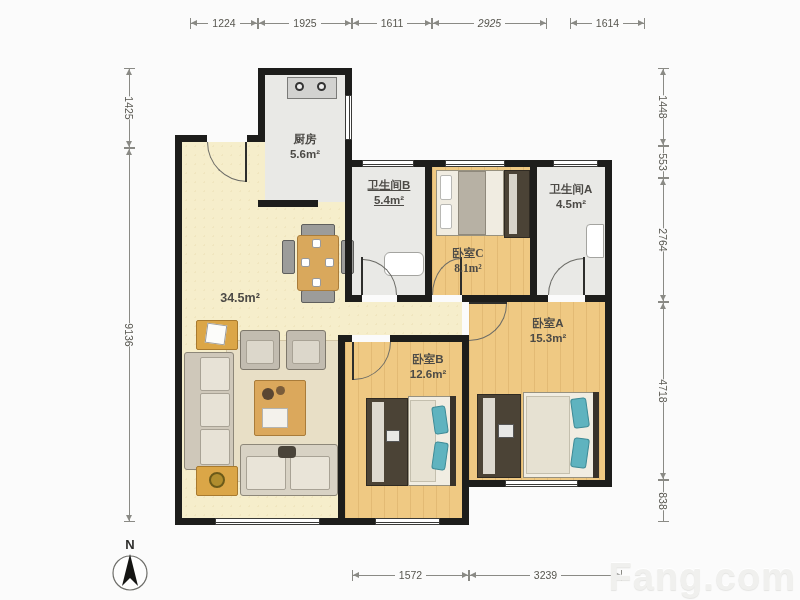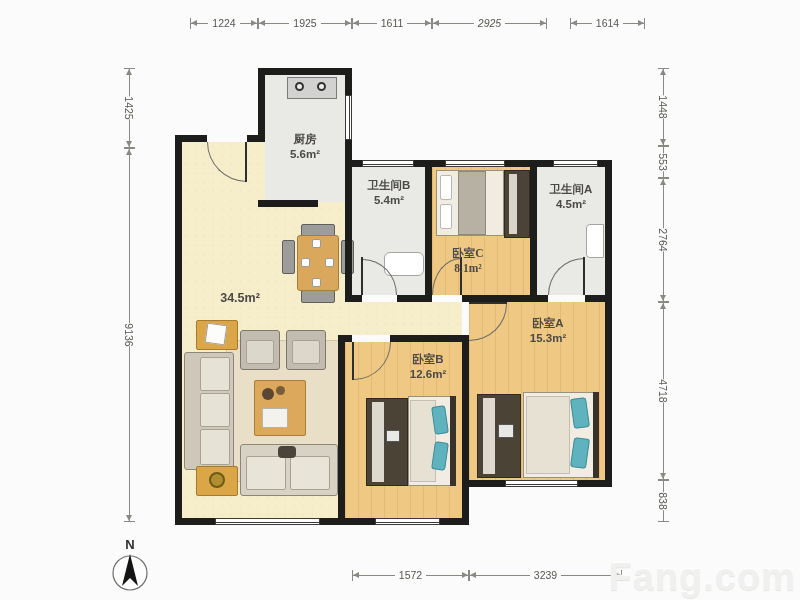--- a/index.html
+++ b/index.html
@@ -172,21 +172,21 @@
   <div class="door-arc arc-br" style="left:469px;top:304px;width:38px;height:37px;"></div>
   <div class="door-panel" style="left:469px;top:302px;width:38px;height:2px;"></div>
 
   <div class="door-arc arc-br" style="left:354px;top:342px;width:37px;height:38px;"></div>
   <div class="door-panel" style="left:352px;top:342px;width:2px;height:38px;"></div>
 
   <div class="room-label" style="left:270px;top:132px;width:70px;">
     <span>厨房</span><br>
     <span>5.6m²</span>
   </div>
-  <div class="room-label" style="left:349px;top:178px;width:80px;">
+  <div class="room-label" style="left:349px;top:178px;width:80px;text-decoration:underline;">
     <span>卫生间B</span><br>
     <span>5.4m²</span>
   </div>
   <div class="room-label" style="left:532px;top:182px;width:78px;">
     <span>卫生间A</span><br>
     <span>4.5m²</span>
   </div>
   <div class="room-label" style="left:428px;top:246px;width:80px;font-family:Liberation Serif, serif;">
     <span>卧室C</span><br>
     <span>8.1m²</span>

